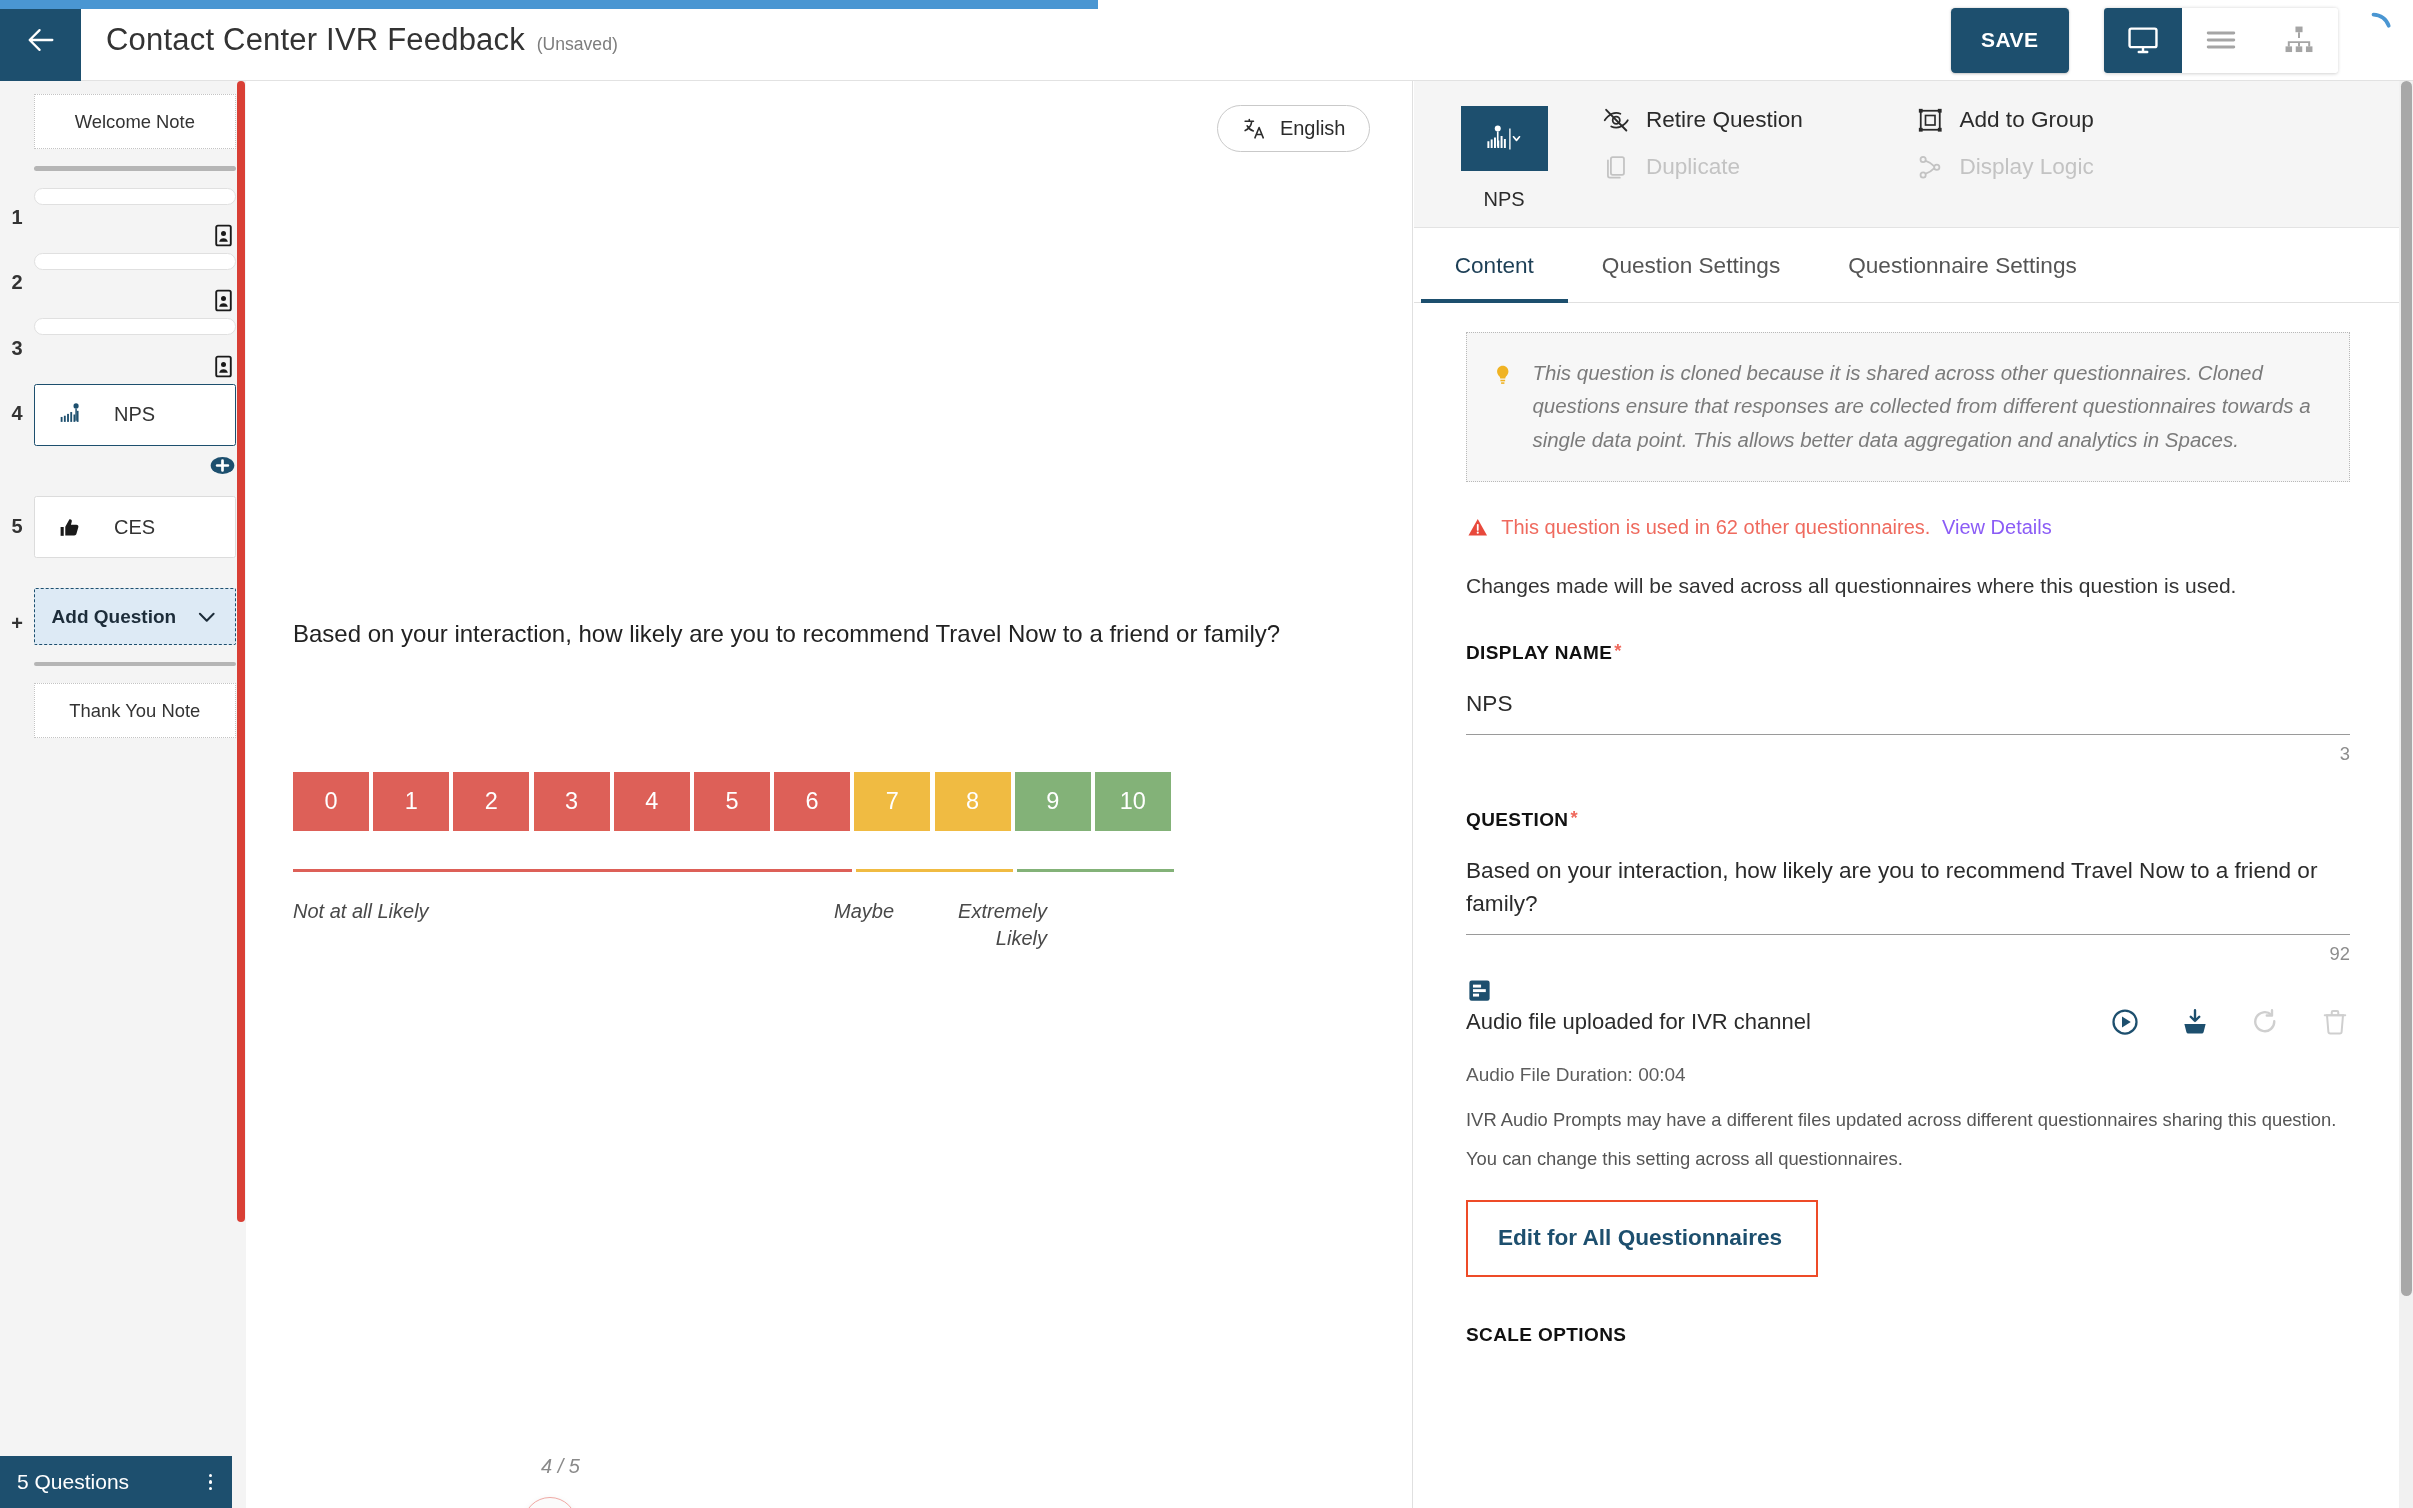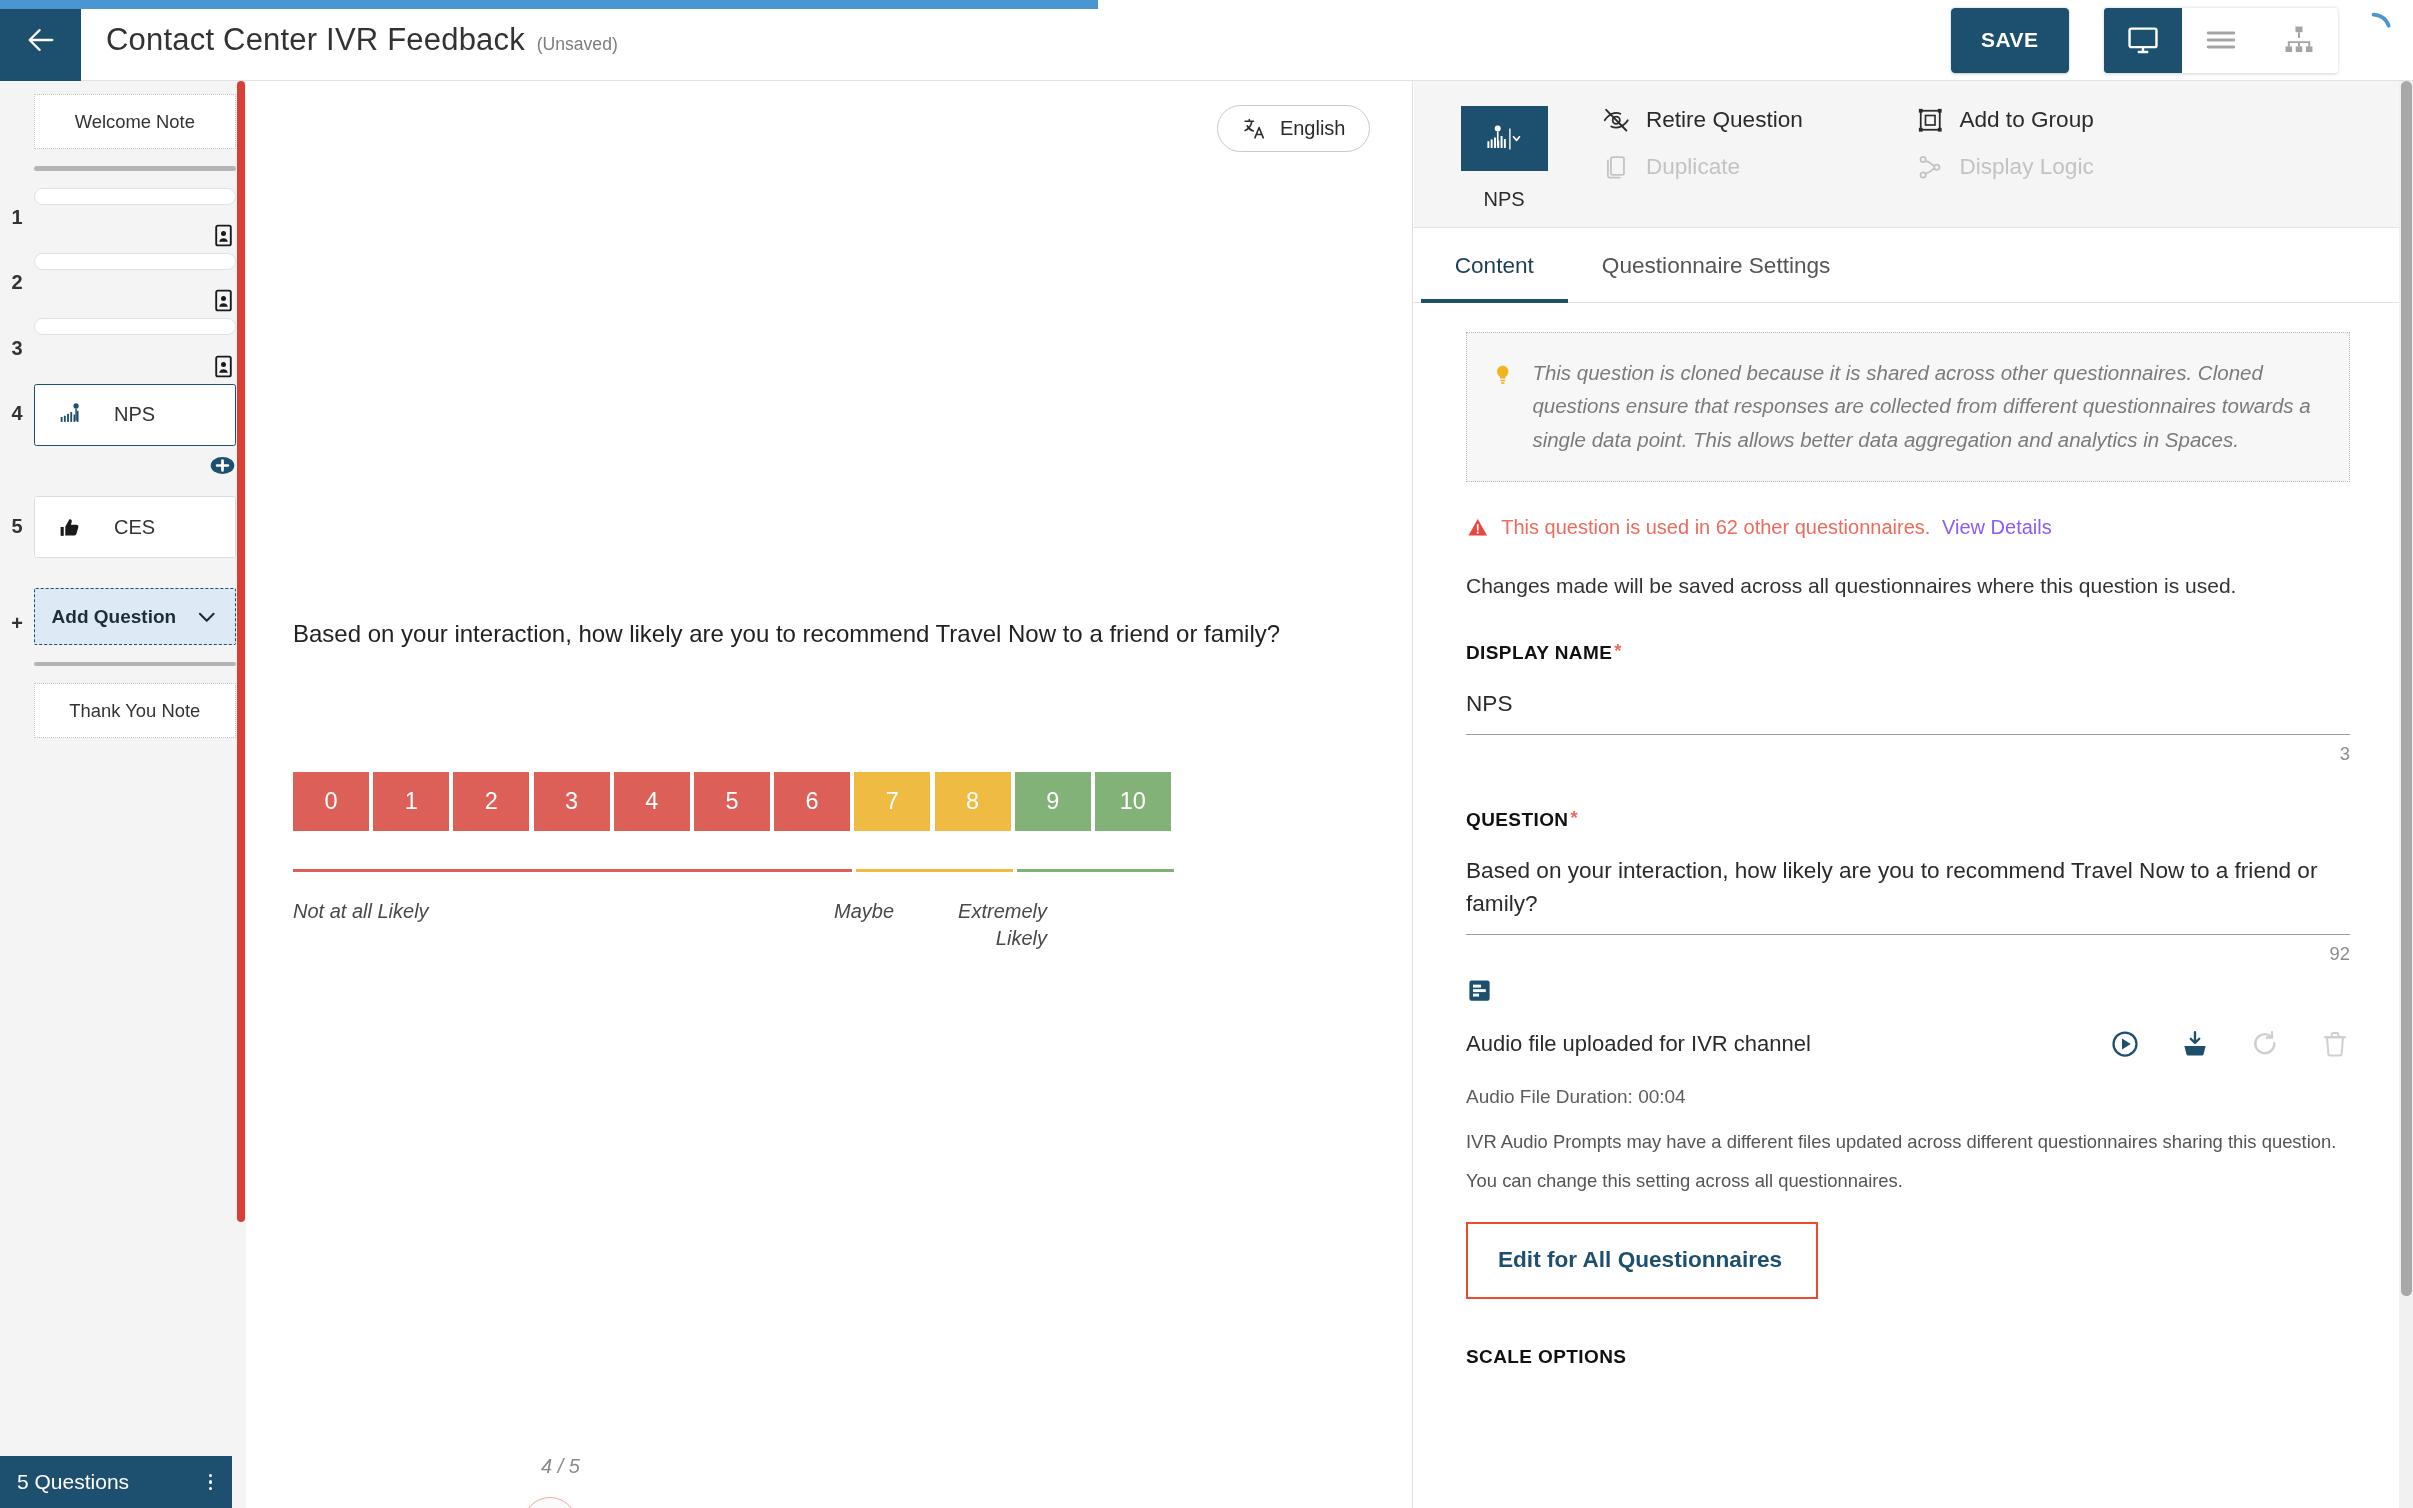--- a/index.html
+++ b/index.html
@@ -206,21 +206,21 @@
     letter-spacing: 0.4px; display: flex; align-items: flex-start; gap: 2px;
   }
   .req { color: #ef6a5e; font-size: 18.4px; line-height: 1; }
   .field-value {
     margin-top: 23.5px; font-size: 22.6px; color: #2b2b2b; line-height: 1.45;
     padding-bottom: 13.4px; border-bottom: 1.7px solid #9a9a9a; cursor: text;
   }
   .char-count { margin-top: 8.4px; text-align: right; font-size: 18.4px; color: #8d8d8d; }
   #format-icon { margin-top: 11.7px; width: 27px; height: 27px; cursor: pointer; }
 
-  #audio-row { margin-top: 22px; display: flex; align-items: center; }
+  #audio-row { display: flex; align-items: center; }
   #audio-file-name { font-size: 22px; color: #2b2b2b; }
   #audio-actions { margin-left: auto; display: flex; align-items: center; gap: 40px; }
   #audio-actions .aicon { width: 30px; height: 30px; cursor: pointer; }
   #audio-actions .aicon.disabled { cursor: default; }
   #audio-duration { margin-top: 27px; font-size: 19px; color: #5d5d5d; }
   .audio-help { margin-top: 20px; font-size: 18.4px; color: #555; line-height: 1.5; }
   #edit-all-btn {
     margin-top: 27px; border: 2.5px solid #ee4b28; display: inline-block;
     padding: 23.5px 34px 23.5px 30px; cursor: pointer; background: #fff;
   }
@@ -509,20 +509,21 @@
           <circle cx="17.5" cy="12" r="2.2" fill="none" stroke="#c3c3c3" stroke-width="1.5"></circle>
           <path d="M8.2 6.6c4 1.2 5.6 2.9 7.2 4.6M8.2 17.4c4-1.2 5.6-2.9 7.2-4.6" fill="none" stroke="#c3c3c3" stroke-width="1.5"></path>
         </svg>
         <span>Display Logic</span>
       </div>
     </div>
   </div>
 
   <div id="rp-tabs">
     <div class="rp-tab active">Content</div>
+    <div class="rp-tab">Question Settings</div>
     <div class="rp-tab">Questionnaire Settings</div>
   </div>
 
   <div id="rp-content">
 
     <div id="clone-note">
       <svg id="bulb" viewBox="0 0 24 24">
         <path d="M12 2.4c-3.4 0-5.8 2.6-5.8 5.7 0 2.3 1.3 3.7 2.3 5 .6.8.9 1.4.9 2.2h5.2c0-.8.3-1.4.9-2.2 1-1.3 2.3-2.7 2.3-5 0-3.1-2.4-5.7-5.8-5.7z" fill="#f0b323"></path>
         <rect x="9.6" y="16.6" width="4.8" height="1.6" fill="#f0b323"></rect>
         <rect x="10.3" y="19.2" width="3.4" height="1.6" fill="#f0b323"></rect>

